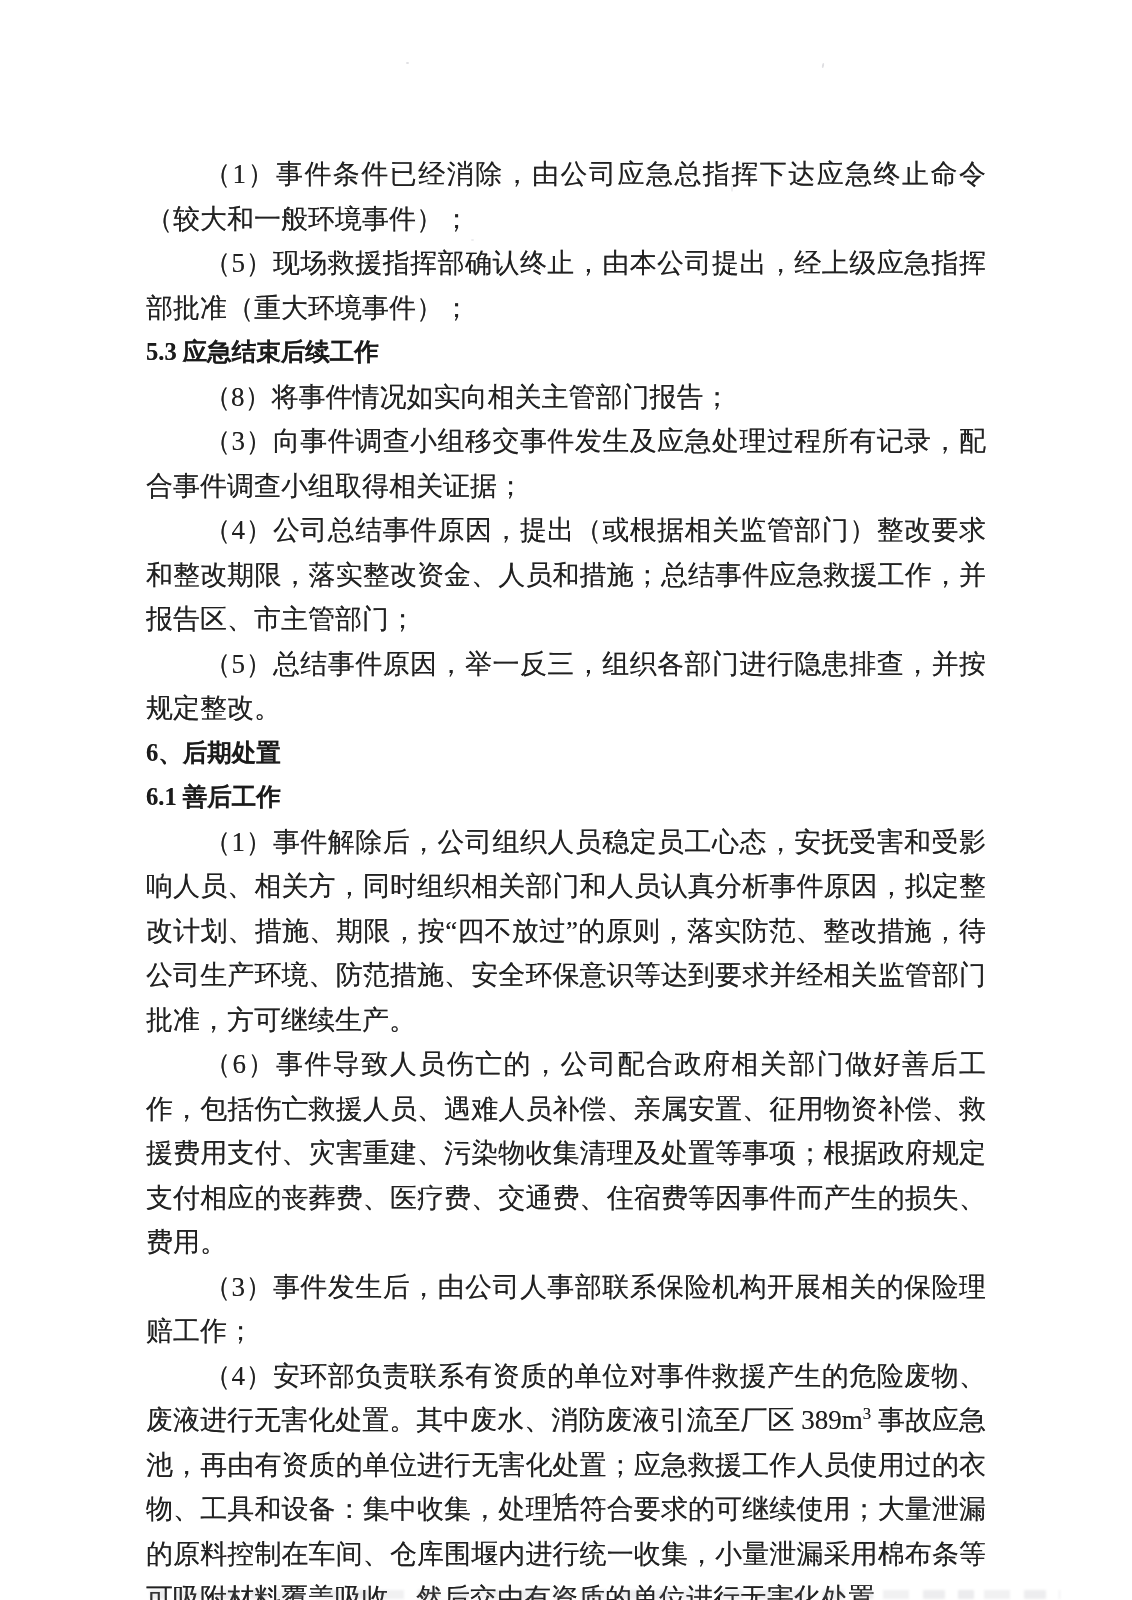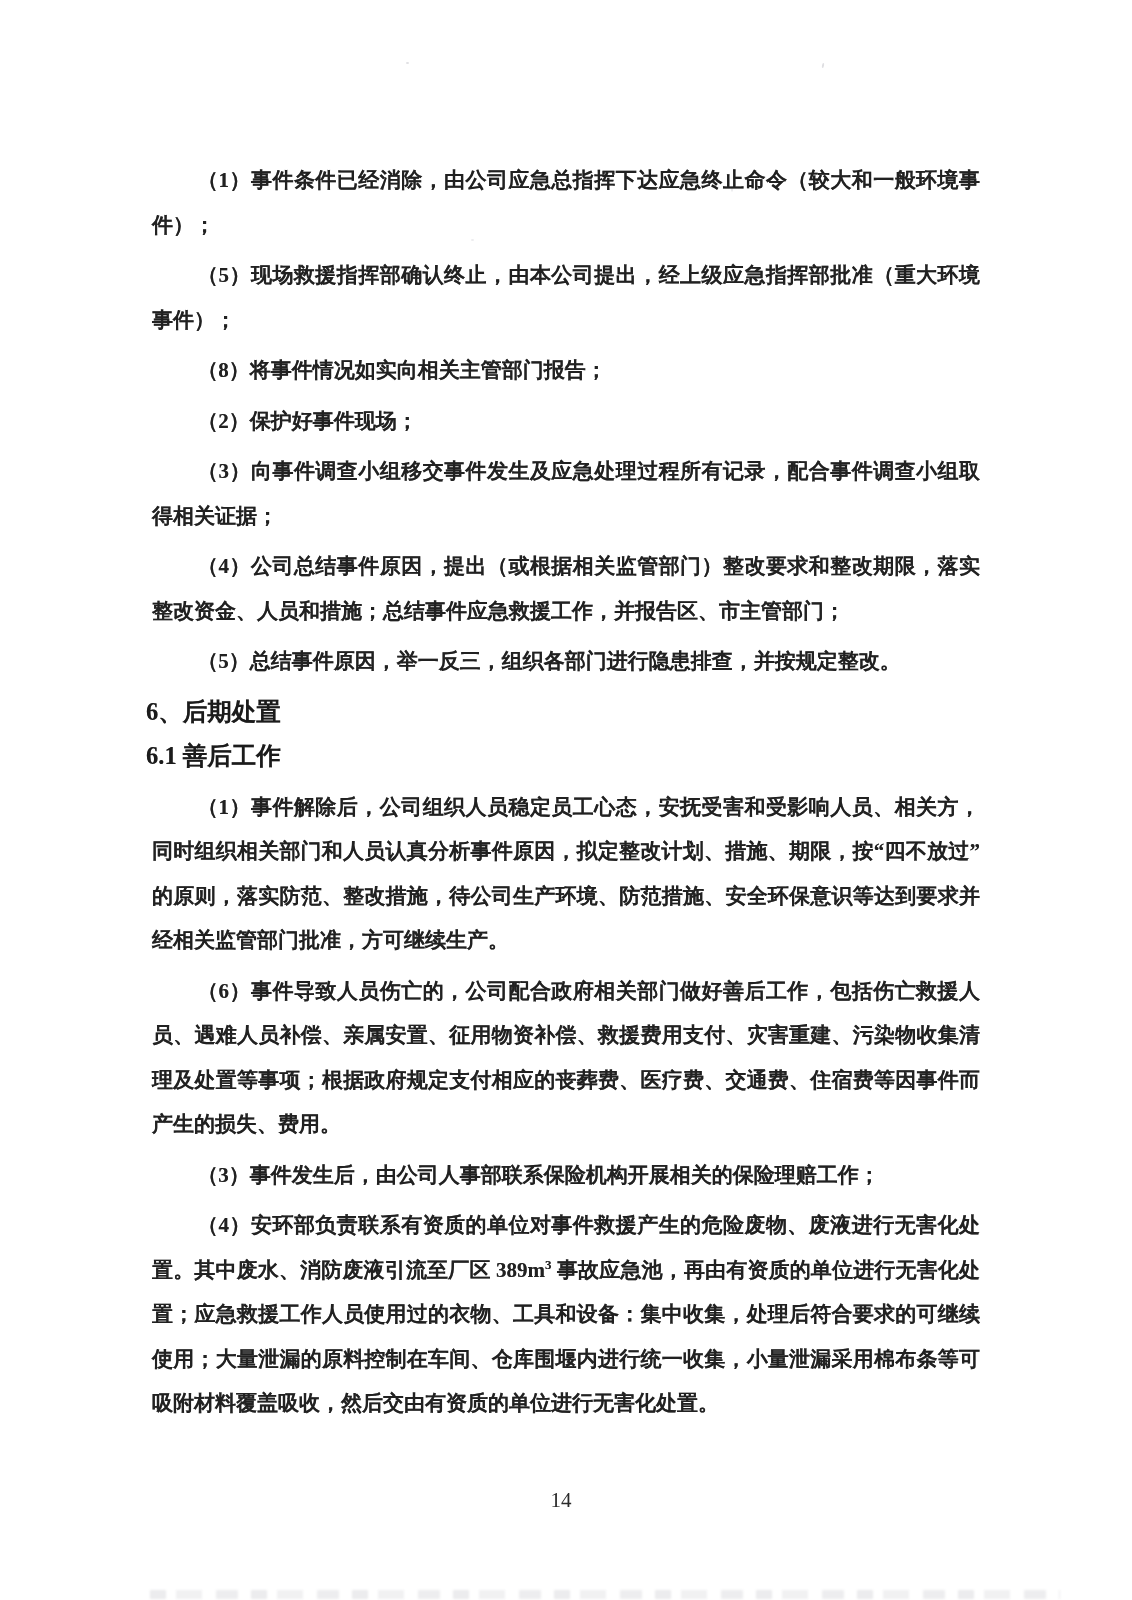--- a/index.html
+++ b/index.html
@@ -12,28 +12,27 @@
     font-family: "Liberation Serif", "DejaVu Serif", serif;
     overflow: hidden;
   }
   .content {
     position: absolute;
     top: 152px;
     left: 146px;
     width: 840px;
   }
   .body-para {
-    margin: 6px;
-    font-size: 21px;
+    margin: 0;
+    font-size: 27px;
     line-height: 44.5px;
     text-align: justify;
     text-indent: 2.15em;
     word-break: break-all;
     text-shadow: 0 0 0.5px rgba(30,30,30,0.55);
-    font-weight: bold;
   }
   .heading {
     margin: 0;
     font-size: 24.5px;
     line-height: 44.5px;
     font-weight: 700;
     text-indent: 0;
     text-align: left;
     color: #1b1b1b;
     text-shadow: 0 0 0.5px rgba(20,20,20,0.6);
@@ -88,23 +87,23 @@
   <span class="speck s1"></span>
   <span class="speck s2"></span>
   <span class="speck s3"></span>
   <span class="speck s4"></span>
 
   <main class="content">
 
     <p class="body-para">（1）事件条件已经消除，由公司应急总指挥下达应急终止命令（较大和一般环境事件）；</p>
     <p class="body-para">（5）现场救援指挥部确认终止，由本公司提出，经上级应急指挥部批准（重大环境事件）；</p>
 
+    <h2 class="heading">5.3 应急结束后续工作</h2>
 
     <p class="body-para">（8）将事件情况如实向相关主管部门报告；</p>
-    <p class="body-para">（2）保护好事件现场；</p>
     <p class="body-para">（3）向事件调查小组移交事件发生及应急处理过程所有记录，配合事件调查小组取得相关证据；</p>
     <p class="body-para">（4）公司总结事件原因，提出（或根据相关监管部门）整改要求和整改期限，落实整改资金、人员和措施；总结事件应急救援工作，并报告区、市主管部门；</p>
     <p class="body-para">（5）总结事件原因，举一反三，组织各部门进行隐患排查，并按规定整改。</p>
 
     <h2 class="heading">6、后期处置</h2>
 
     <h3 class="heading">6.1 善后工作</h3>
 
     <p class="body-para">（1）事件解除后，公司组织人员稳定员工心态，安抚受害和受影响人员、相关方，同时组织相关部门和人员认真分析事件原因，拟定整改计划、措施、期限，按“四不放过”的原则，落实防范、整改措施，待公司生产环境、防范措施、安全环保意识等达到要求并经相关监管部门批准，方可继续生产。</p>
     <p class="body-para">（6）事件导致人员伤亡的，公司配合政府相关部门做好善后工作，包括伤亡救援人员、遇难人员补偿、亲属安置、征用物资补偿、救援费用支付、灾害重建、污染物收集清理及处置等事项；根据政府规定支付相应的丧葬费、医疗费、交通费、住宿费等因事件而产生的损失、费用。</p>

